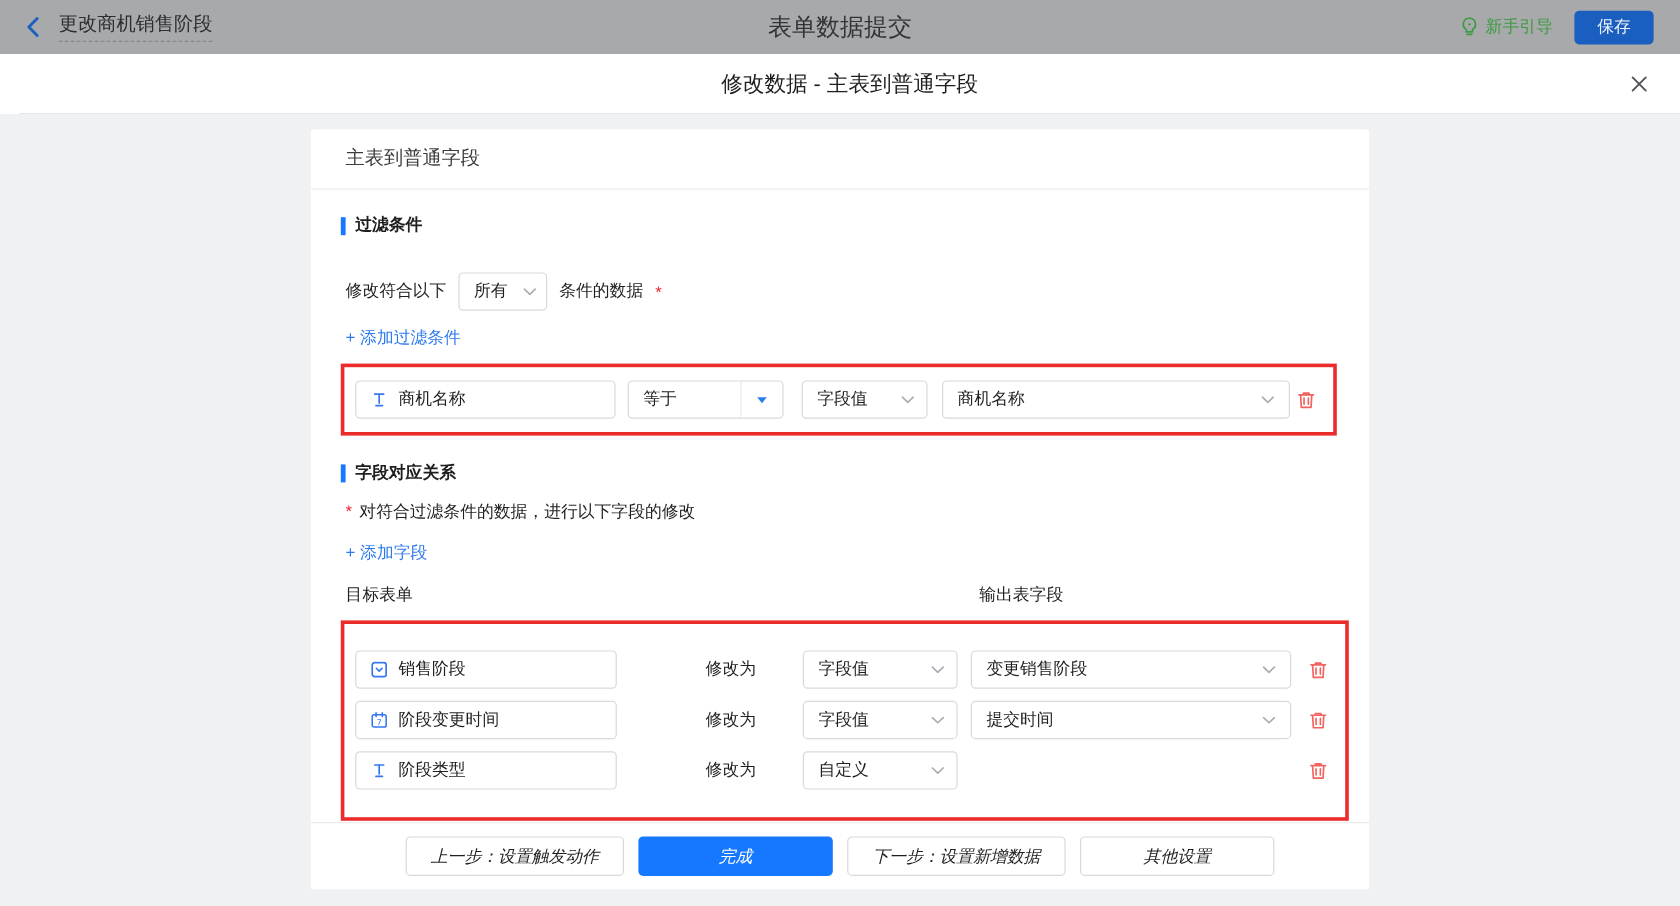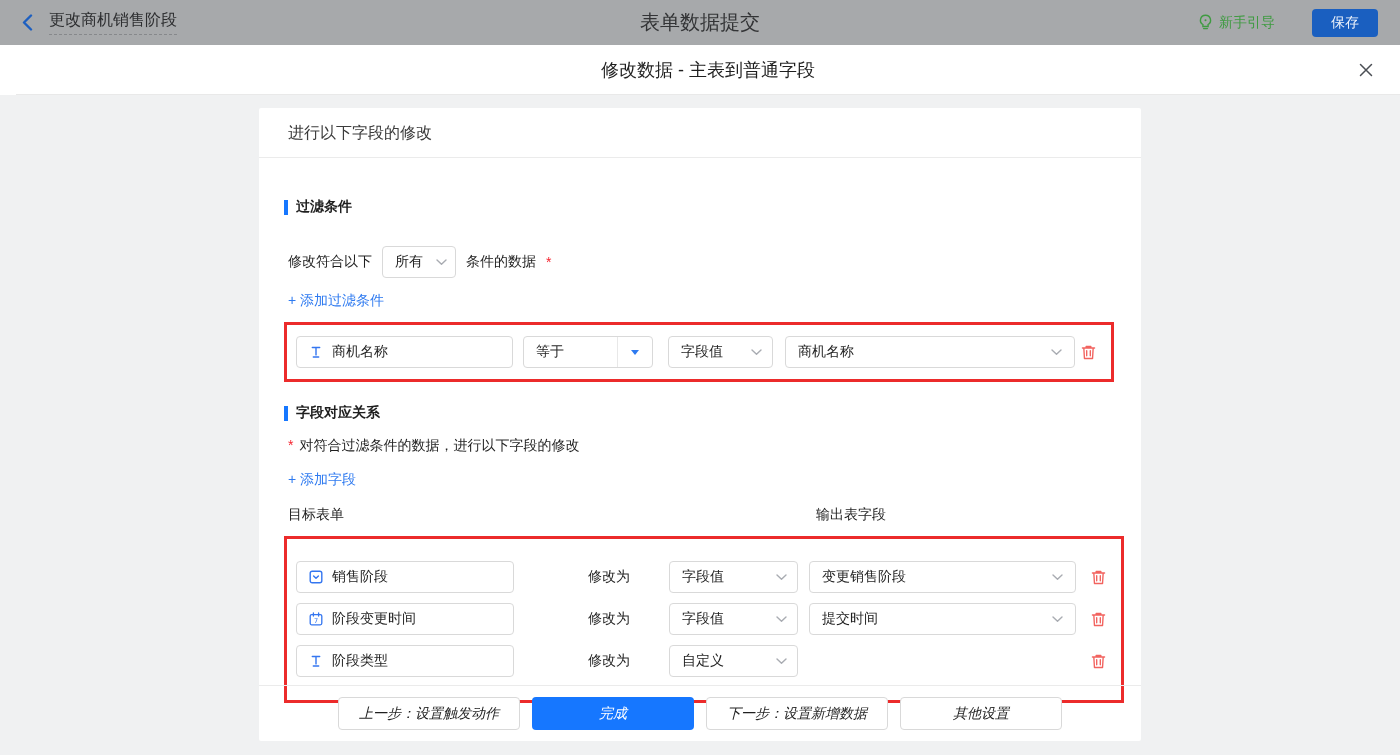--- a/index.html
+++ b/index.html
@@ -6,41 +6,41 @@
   html,body { width:1400px; height:755px; overflow:hidden;
     font-family:"Liberation Sans","DejaVu Sans",sans-serif; }
 
   
   .topbar { height:45px; background:#a7a9ab; display:flex; align-items:center;
     padding:0 22px; position:relative; }
   .back-btn { display:flex; align-items:center; margin-right:16px; cursor:pointer; background:none; border:none; }
   .wf-title { font-size:16px; color:#2d2e30; border-bottom:1px dashed #86888b; padding-bottom:3px; }
   .center-title { position:absolute; left:50%; transform:translateX(-50%);
     font-size:20px; color:#333436; }
-  .topbar-right { margin-left:auto; display:flex; align-items:center; gap:37px; }
+  .topbar-right { margin-left:auto; display:flex; align-items:center; gap:18px; }
   .guide { display:flex; align-items:center; gap:6px; color:#3f9b41; font-size:14px; cursor:pointer; background:none; border:none; }
   .save-btn { width:66px; height:28px; background:#1a5fc0; color:#eef3fa; border:none;
     border-radius:4px; font-size:14px; cursor:pointer; }
 
   
   .modal-header { height:50px; background:#fff; display:flex; align-items:center;
     justify-content:center; position:relative; border-bottom:1px solid #e9e9e9;margin-left:16px; }
   .modal-title { font-size:18px; font-weight:500; color:#1f1f1f; }
   .close-btn { position:absolute; right:26px; top:50%; transform:translateY(-50%);
     background:none; border:none; cursor:pointer; line-height:0; }
 
   
   .modal-body { height:660px; background:#f0f1f2; padding-top:13px; }
   .card { width:882px; height:633px; margin:0 auto; background:#fff; border-radius:2px;
     position:relative; }
   .card-title { height:50px; line-height:50px; padding:0 29px; font-size:16px;
     color:#3c3c3c; border-bottom:1px solid #ebebeb; }
   .card-body { padding:0 25px; }
 
-  .sec-heading { display:flex; align-items:center; margin-top:40px; }
+  .sec-heading { display:flex; align-items:center; margin-top:21px; }
   .sec-bar { width:4px; height:15px; background:#1677ff; margin-right:8px; }
   .sec-text { font-size:14px; font-weight:700; color:#1f1f1f; }
 
   .cond-sentence { display:flex; align-items:center; gap:10px; margin-top:30px;
     padding-left:4px; font-size:14px; color:#1f1f1f; }
   .control { height:32px; border:1px solid #d9d9d9; border-radius:4px; background:#fff;
     display:flex; align-items:center; font-size:14px; color:#1f1f1f; }
   .mini-select { width:74px; justify-content:space-between; padding:0 8px 0 12px; cursor:pointer;align-items:center; }
   .req { color:#f5222d; }
 
@@ -125,21 +125,21 @@
     <span class="icon">
       <svg width="16" height="16" viewBox="0 0 16 16">
           <path d="M2.5 2.5 L13.5 13.5 M13.5 2.5 L2.5 13.5" stroke="#4b4f55" stroke-width="1.5" stroke-linecap="round"></path>
         </svg>
     </span>
   </button>
 </div>
 
 <div class="modal-body">
   <div class="card">
-    <div class="card-title">进行以下字段的修改</div>
+    <div class="card-title">主表到普通字段</div>
 
     <div class="card-body">
 
       <div class="sec-heading">
         <span class="sec-bar"></span>
         <span class="sec-text">过滤条件</span>
       </div>
 
       <div class="cond-sentence">
         <span>修改符合以下</span>

